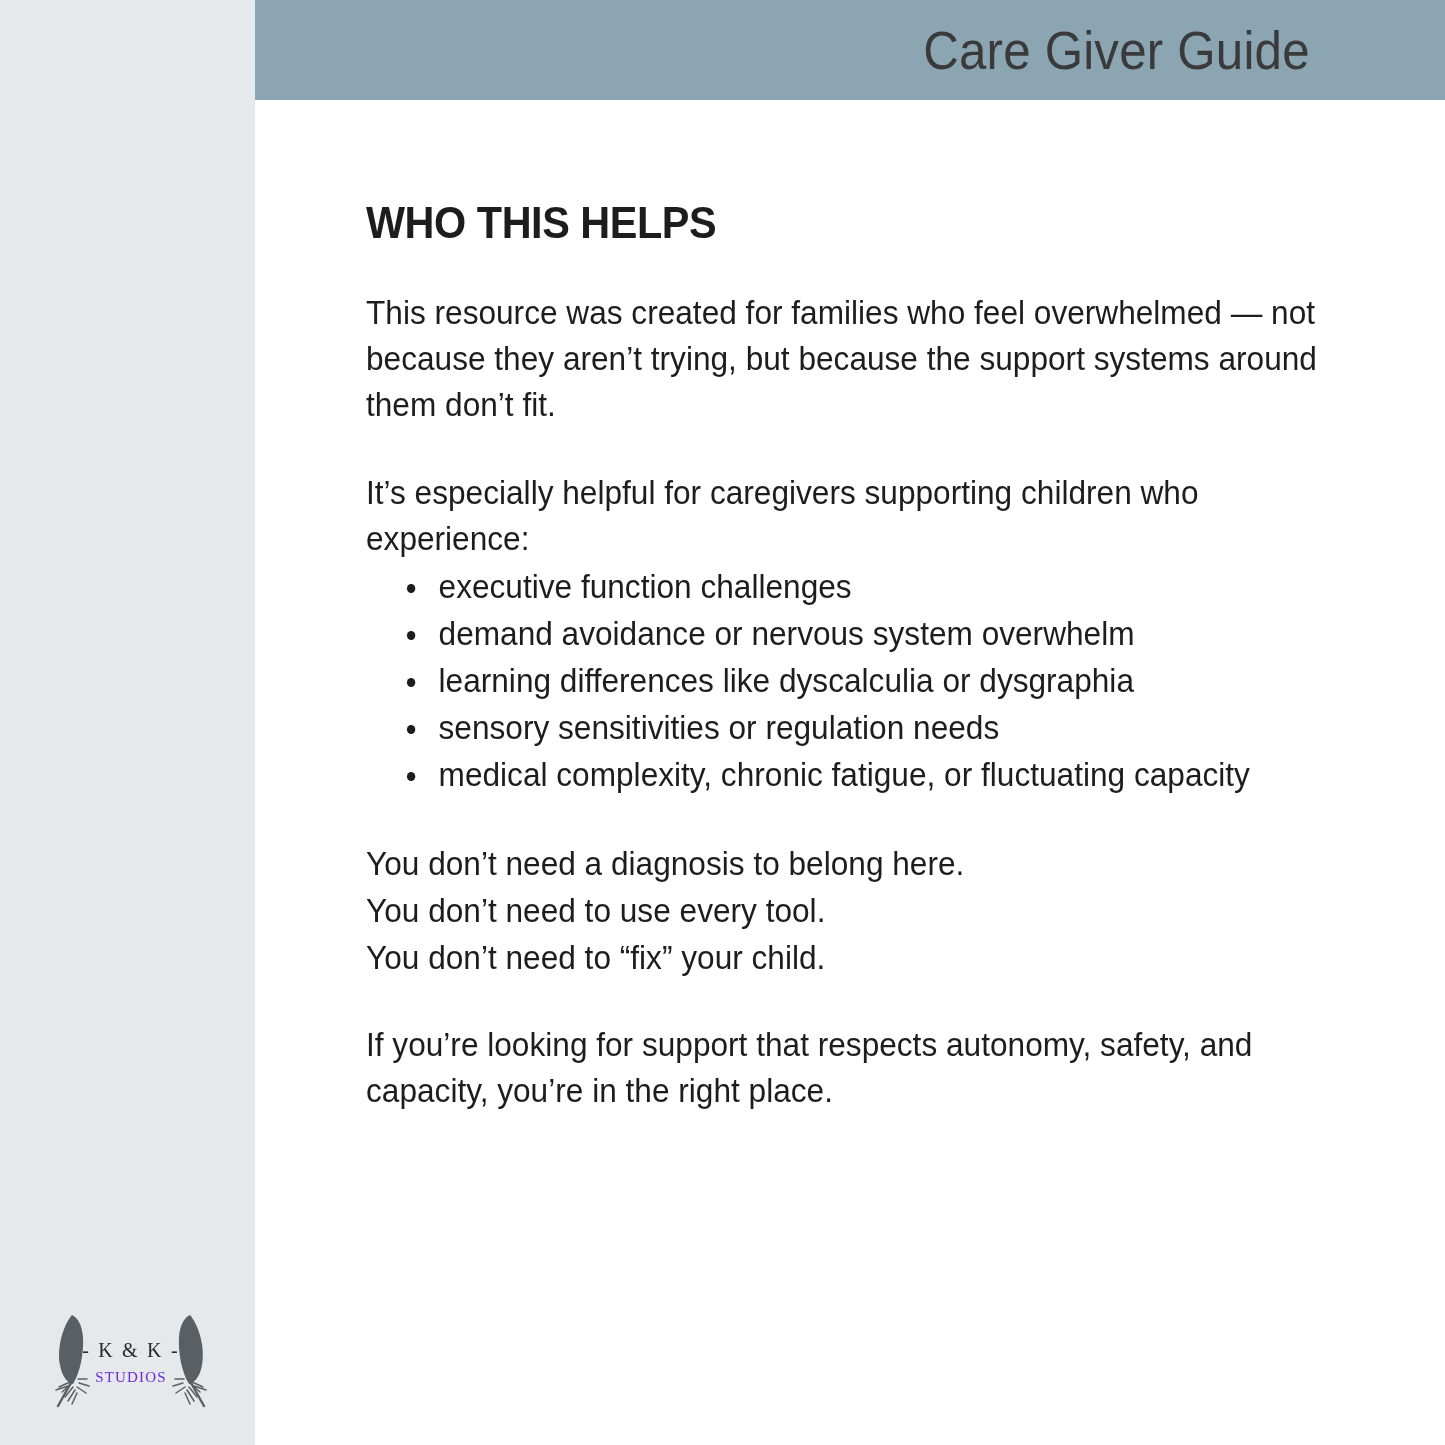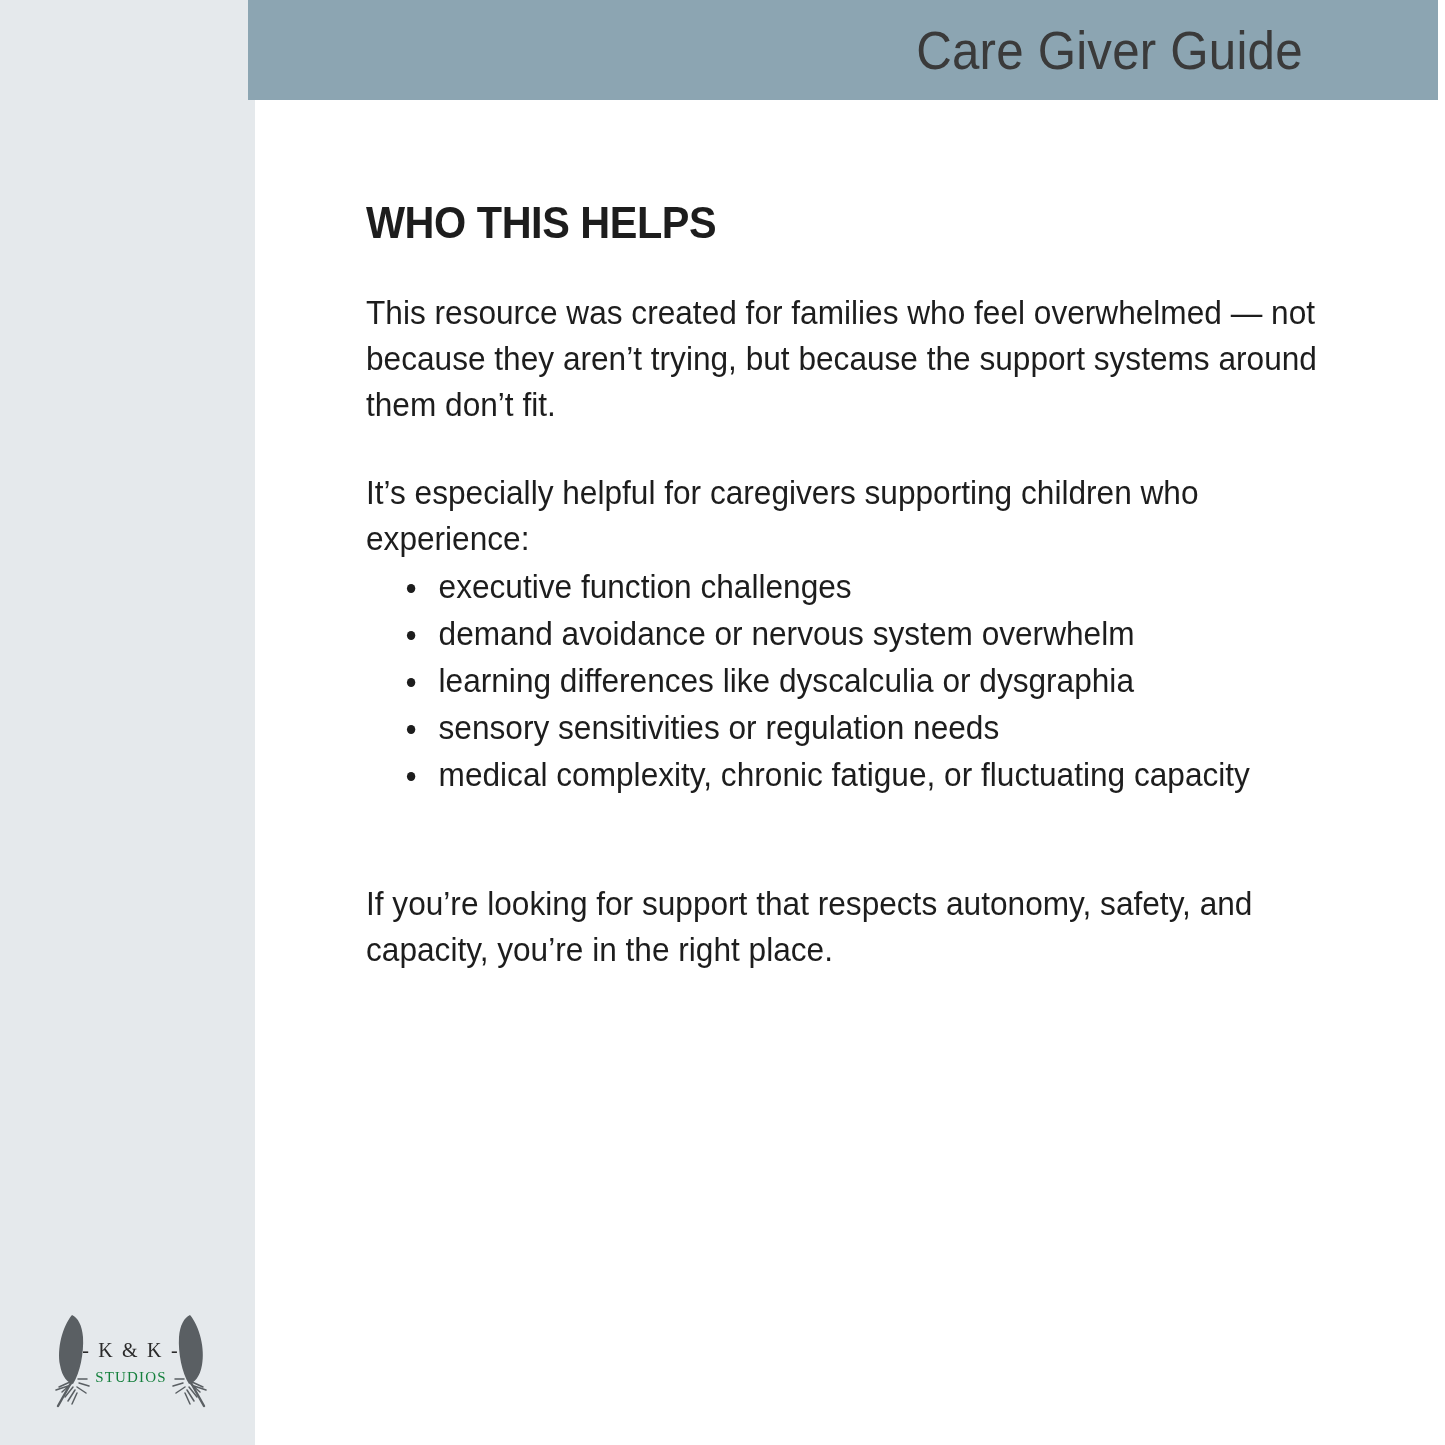--- a/index.html
+++ b/index.html
@@ -27,21 +27,21 @@
     left: 0;
     top: 0;
     width: 255px;
     height: 1445px;
     background: #e5e9ec;
   }
 
   
   .header-band {
     position: absolute;
-    left: 248px;
+    left: 255px;
     top: 0;
     width: 1190px;
     height: 100px;
     background: #8ca5b2;
     display: flex;
     align-items: center;
     justify-content: flex-end;
   }
   .header-title {
     font-family: "Liberation Sans", sans-serif;
@@ -151,21 +151,21 @@
     font-family: "Liberation Serif", serif;
     font-size: 20px;
     color: #2a2a2a;
     letter-spacing: 2.2px;
     line-height: 24px;
     white-space: nowrap;
   }
   .logo-line2 {
     font-family: "Liberation Serif", serif;
     font-size: 21px;
-    color: #15803d;
+    color: #6d28d9;
     letter-spacing: 1.2px;
     line-height: 26px;
     font-variant: small-caps;
     text-transform: lowercase;
     white-space: nowrap;
   }
   .logo-line2::first-letter { font-size: 21px; }
 </style>
 </head>
 <body>
@@ -206,20 +206,25 @@
         <span>sensory sensitivities or regulation needs</span>
       </li>
       <li>
         <span class="dot"></span>
         <span>medical complexity, chronic fatigue, or fluctuating capacity</span>
       </li>
     </ul>
 
     <div class="gap-lg"></div>
 
+    <div class="line-block">
+      <div class="para-line">You don’t need a diagnosis to belong here.</div>
+      <div class="para-line">You don’t need to use every tool.</div>
+      <div class="para-line">You don’t need to “fix” your child.</div>
+    </div>
 
     <div class="gap-md"></div>
 
     <p class="para">If you’re looking for support that respects autonomy, safety, and capacity, you’re in the right place.</p>
 
   </div>
 
   <div class="logo">
     <svg width="170" height="112" viewBox="0 0 170 112">
 

